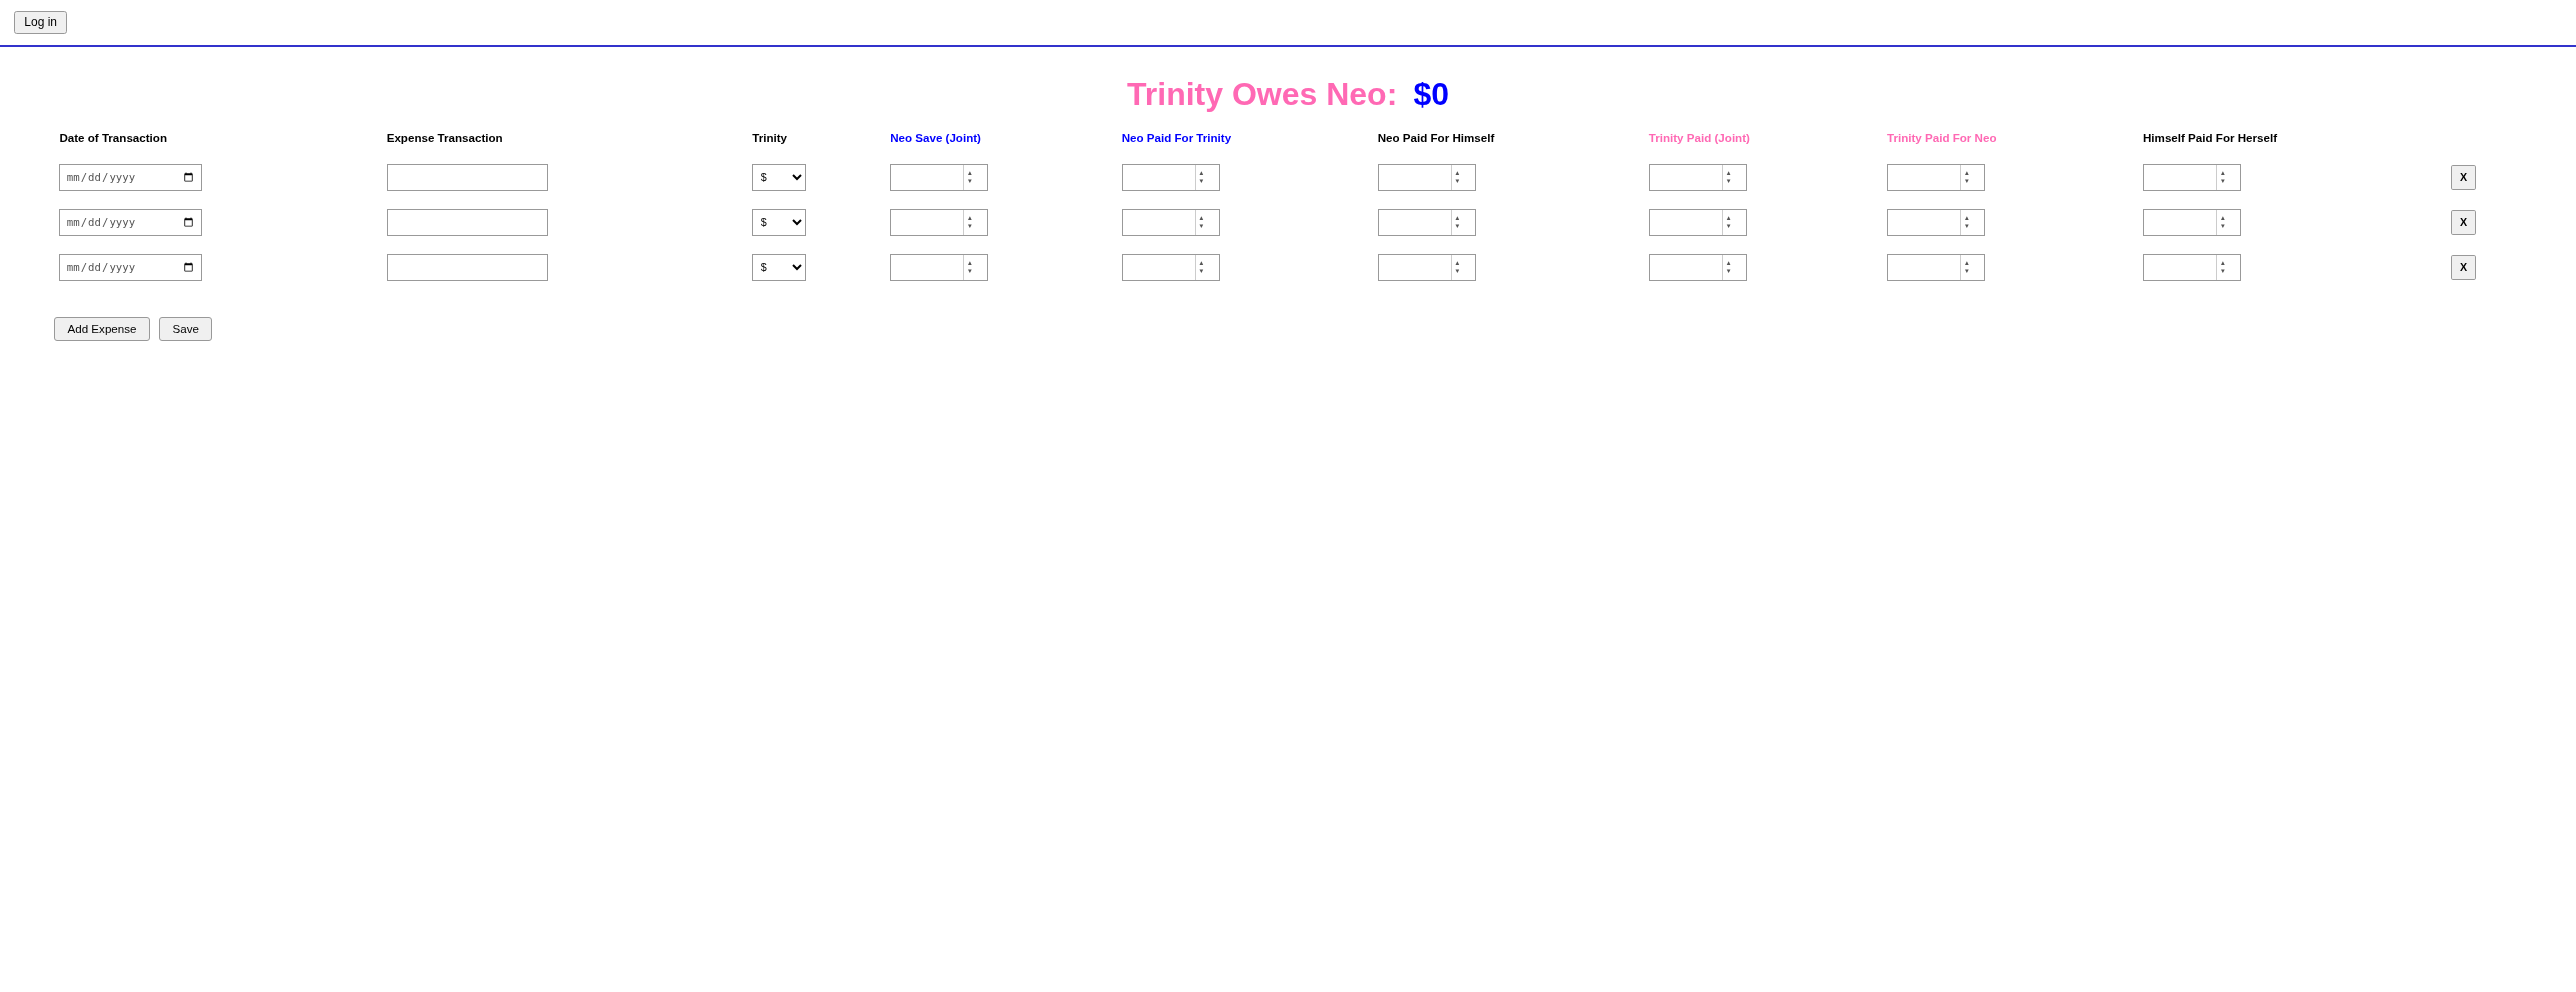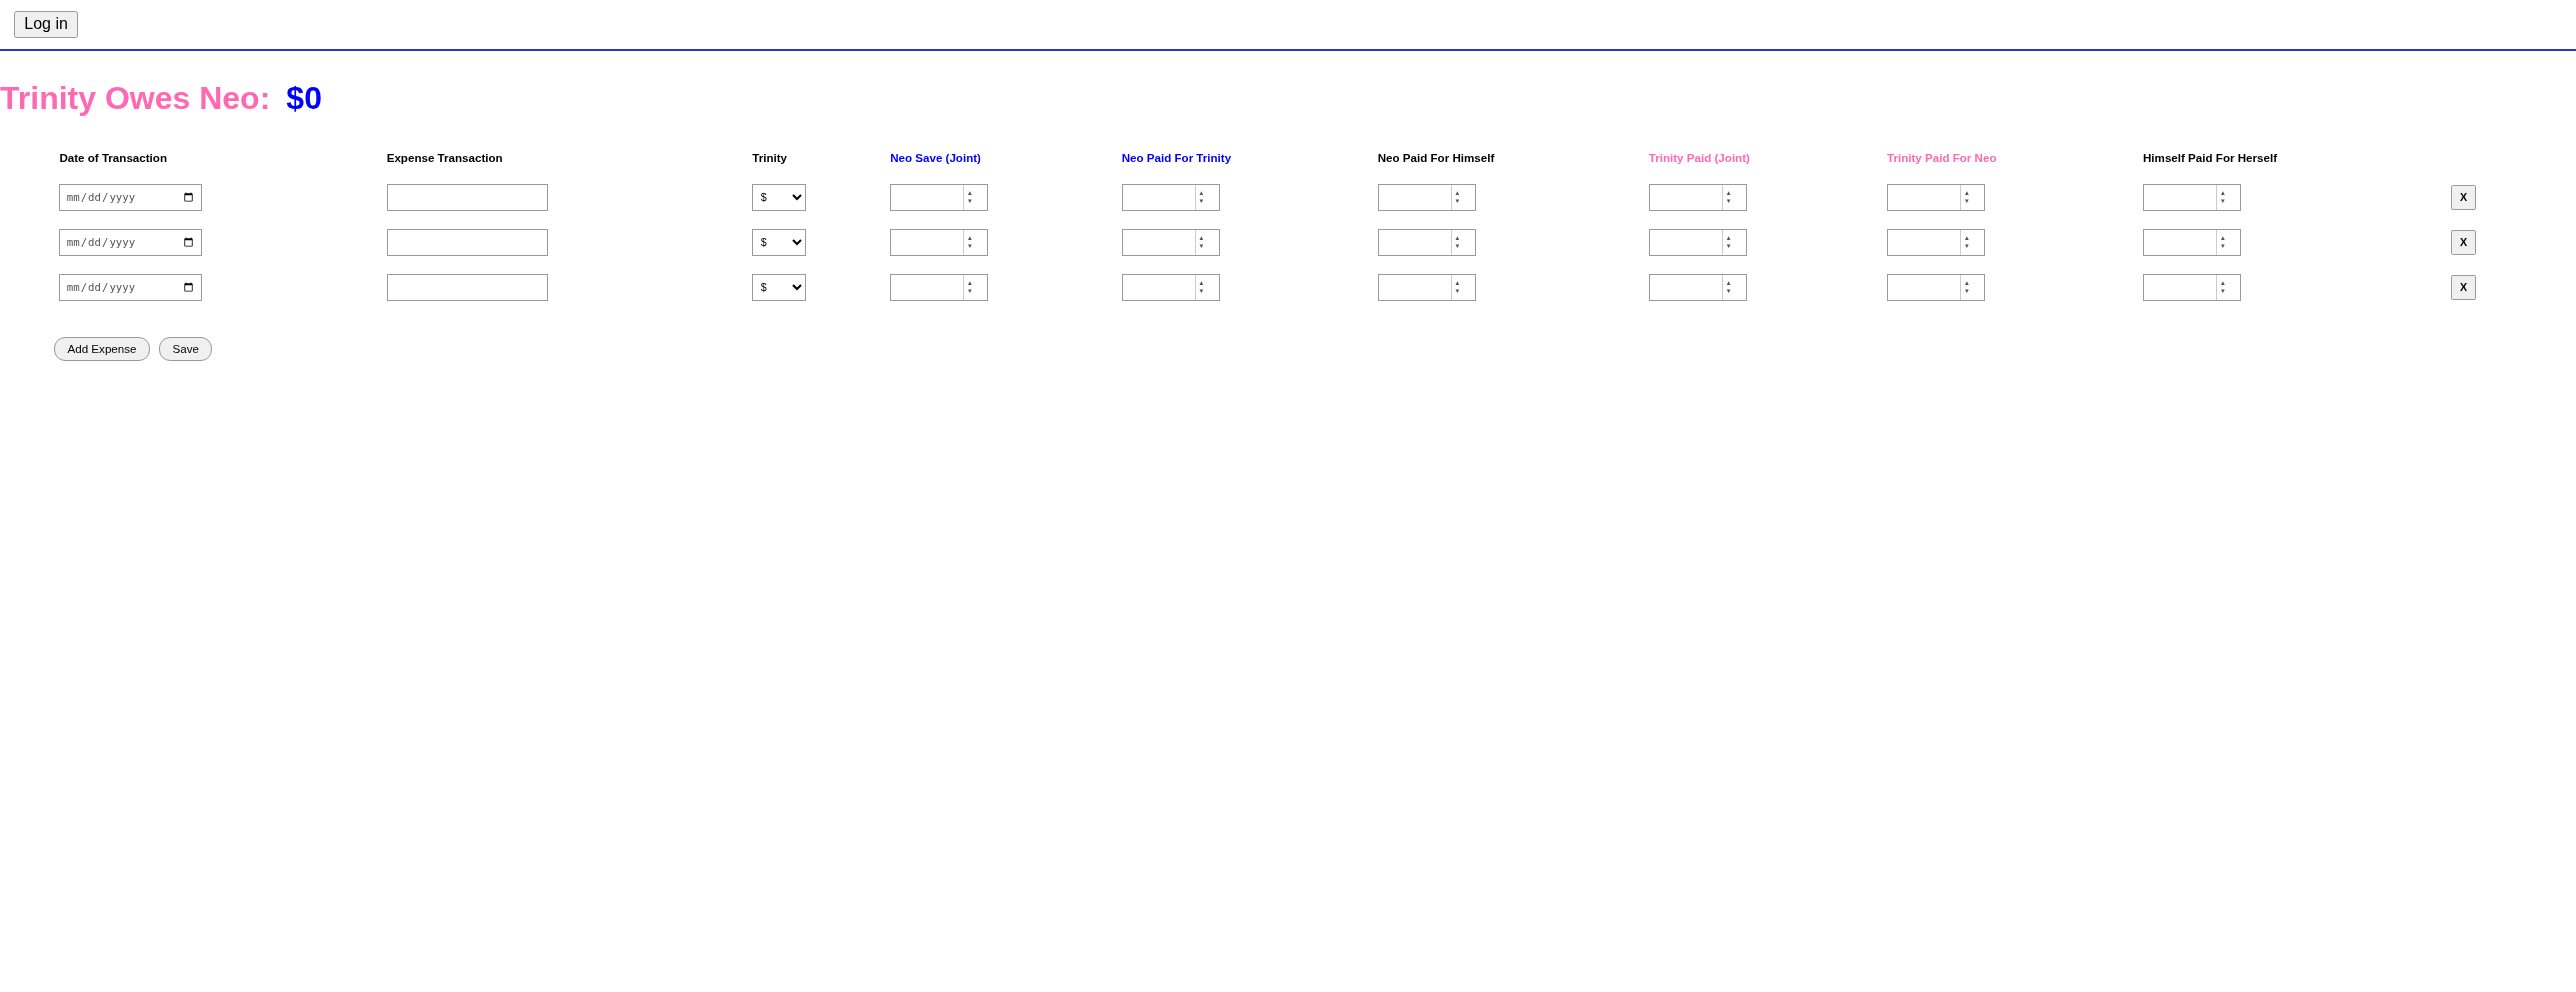--- a/index.html
+++ b/index.html
@@ -17,28 +17,29 @@
 
     .top-bar {
       padding: 10.7px 14.3px;
       border-bottom: 2.7px solid #3333cc;
     }
 
     .log-in-btn {
       border: 0.9px solid #999;
       background: #f0f0f0;
       padding: 3.6px 9px;
-      font-size: 16px;
+      font-size: 12px;
       cursor: pointer;
       border-radius: 2.7px;
     }
 
     .summary-section {
+      text-align: center;
       margin-top: 27px;
-      margin-bottom: 32px;
+      margin-bottom: 16px;
     }
 
     .summary-line {
       font-size: 32px;
       font-weight: bold;
       line-height: 1.3;
     }
 
     .trinity-owes {
       color: #ff69b4;
@@ -174,21 +175,21 @@
       display: flex;
       gap: 9px;
     }
 
     .action-btn {
       border: 0.9px solid #999;
       background: #f0f0f0;
       padding: 4.5px 12.5px;
       font-size: 11.6px;
       cursor: pointer;
-      border-radius: 11px;
+      border-radius: 3px;
     }
 
     
     tbody tr td {
       padding-top: 9px;
       padding-bottom: 9px;
     }
   </style>
 </head>
 <body>

